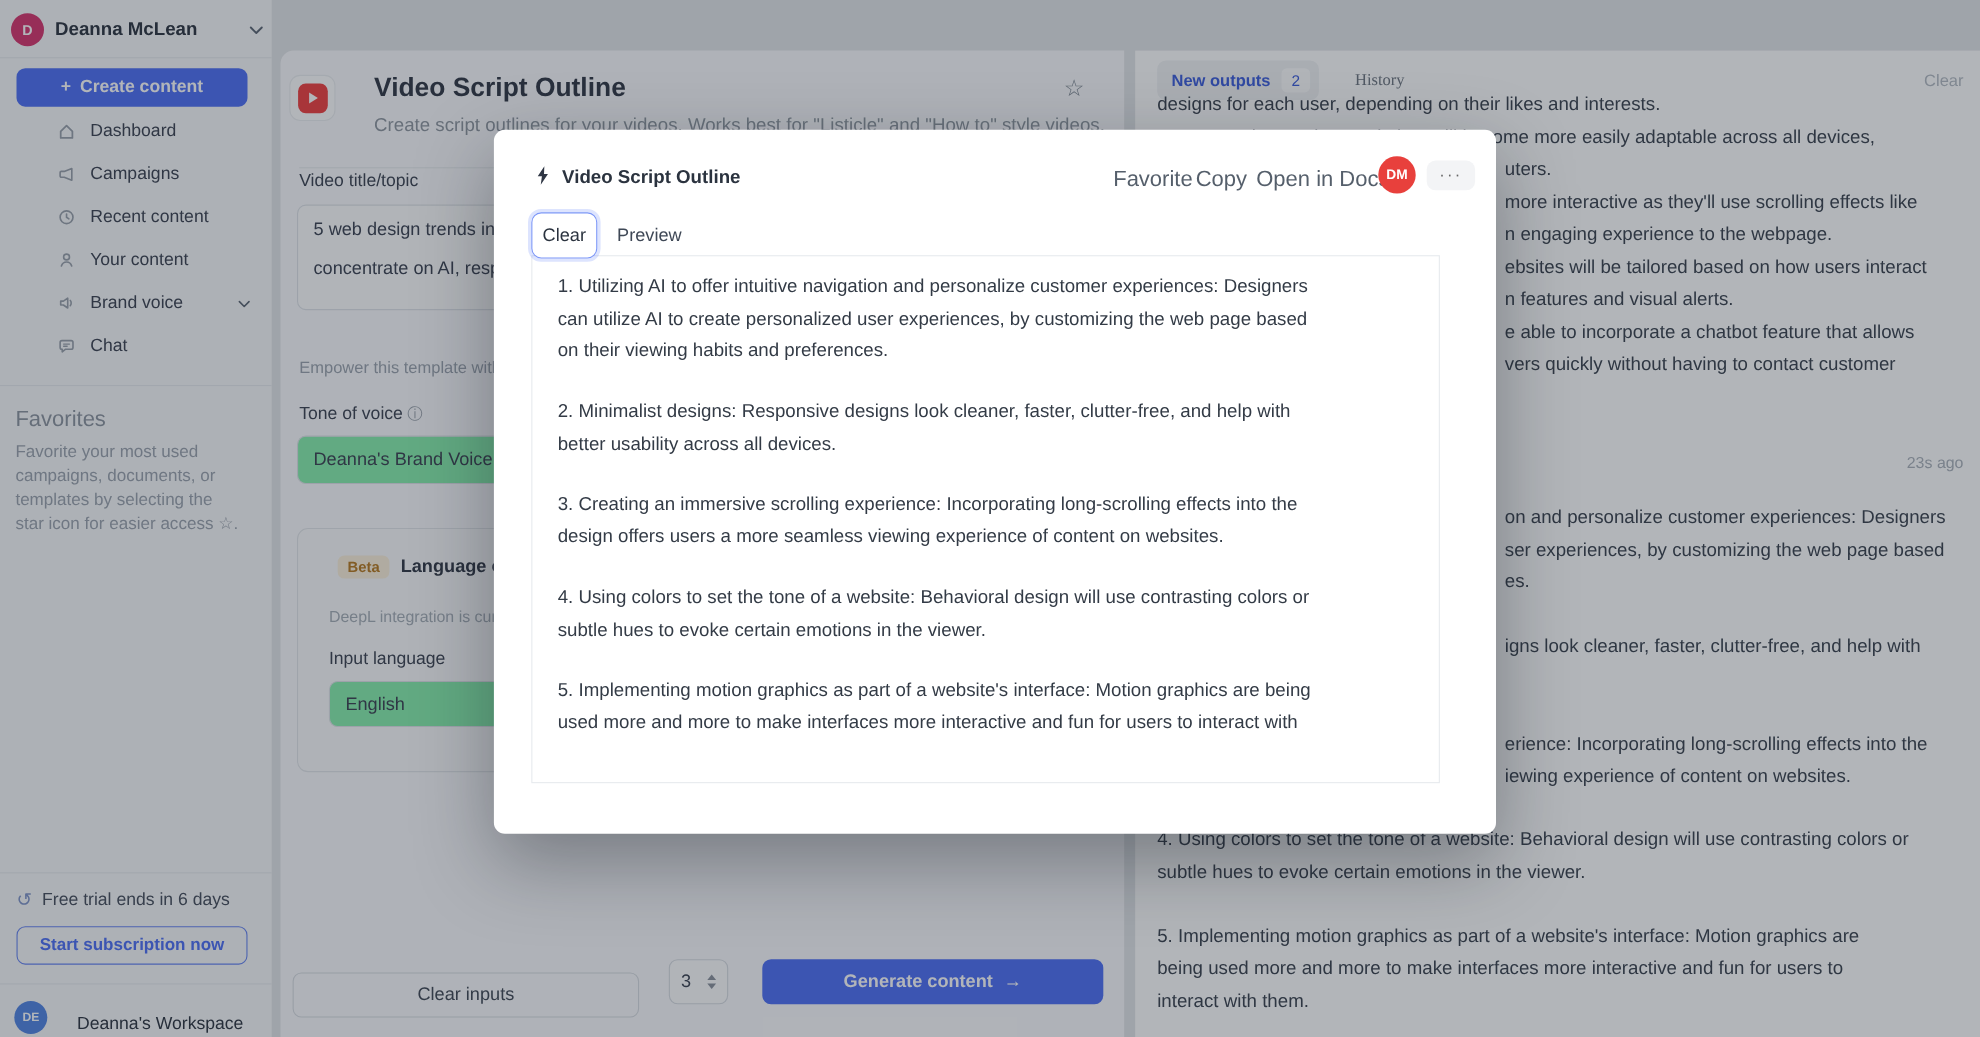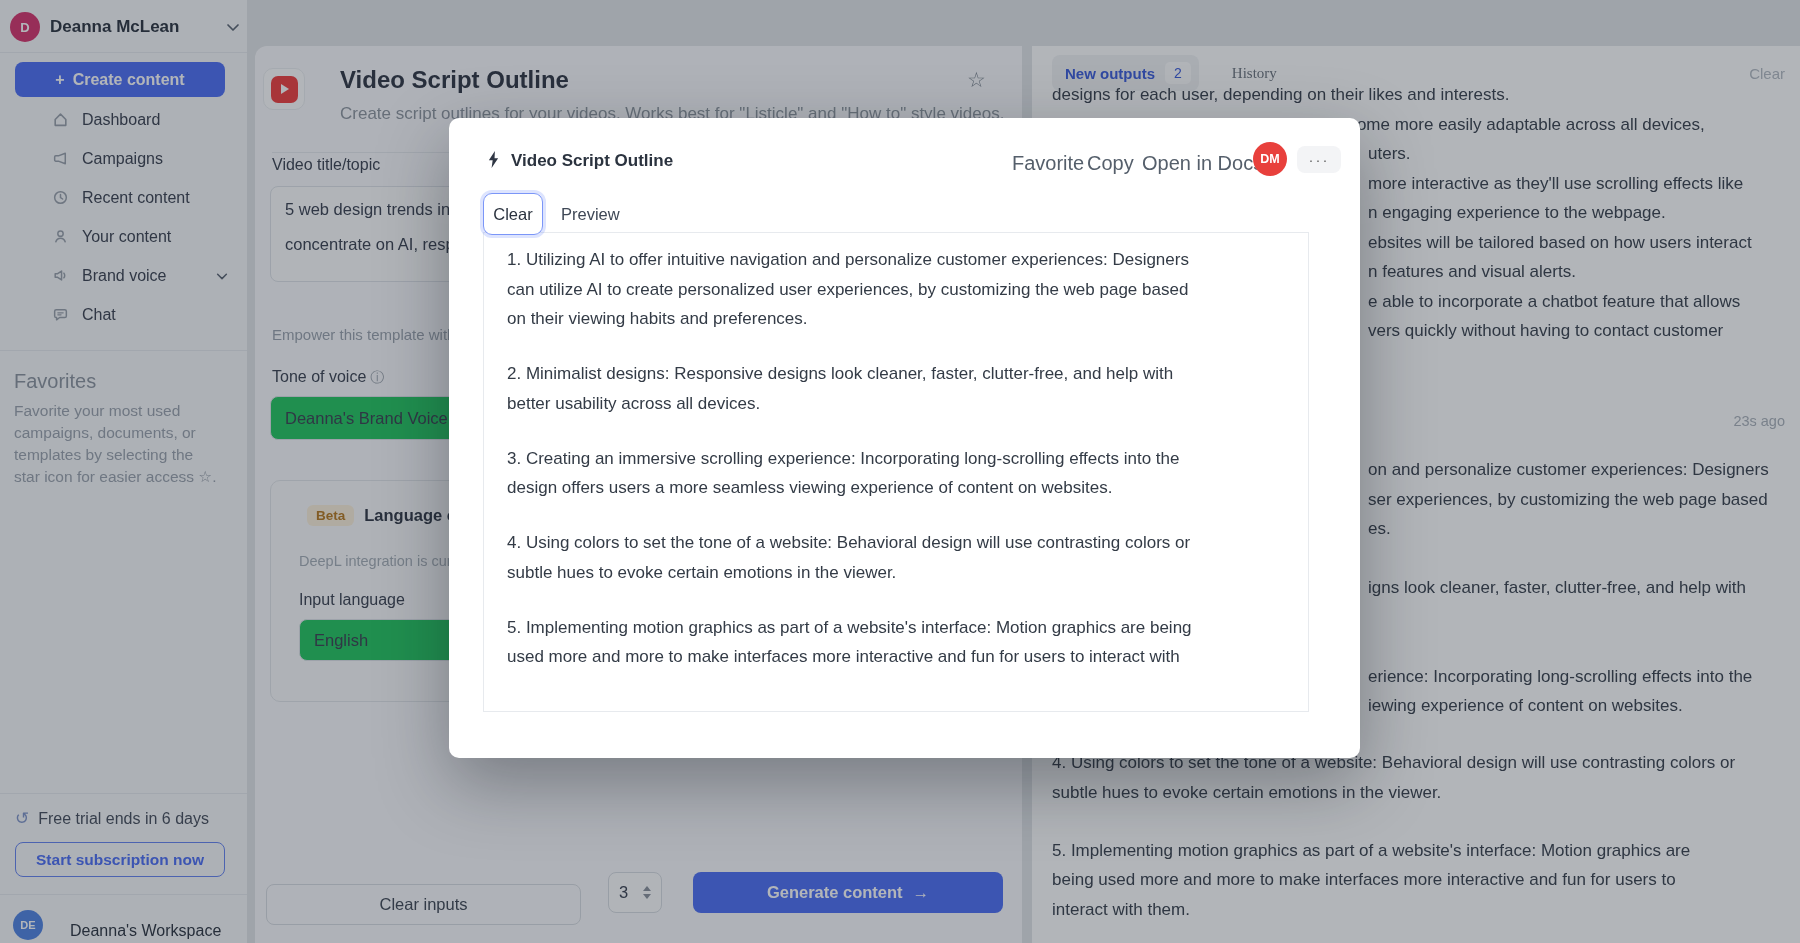--- a/index.html
+++ b/index.html
@@ -37,21 +37,21 @@
   .tpl-title { position:absolute; left:85px; top:20px; font-size:24px; font-weight:bold; color:#2f3644; }
   .tpl-sub { position:absolute; left:85px; top:58px; font-size:17px; color:#8d959f; }
   .tpl-star { position:absolute; left:712px; top:22px; font-size:21px; color:#7f8894; cursor:pointer; }
   .tpl-div { position:absolute; left:17px; right:12px; top:106px; height:1px; background:#e7eaee; }
   .f-label { position:absolute; font-size:16px; color:#3a4150; }
   .f-area { position:absolute; left:15px; top:140px; width:352px; height:96px; background:#fdfdfe; border:1px solid #dfe3e8; border-radius:8px; padding:13px 14px; font-size:16.5px; color:#3a4150; overflow:hidden; cursor:text; }
   .f-area .l2 { margin-top:16px; }
   .f-area div { white-space:nowrap; }
   .empower { position:absolute; left:17px; top:280px; font-size:15px; color:#9aa2ad; white-space:nowrap; overflow:hidden; width:350px; }
   .info-ic { color:#9aa2ac; font-size:14px; margin-left:4px; cursor:pointer; }
-  .f-select { position:absolute; background:#22c55e; border:1px solid #dfe3e8; border-radius:8px; display:flex; align-items:center; padding:0 14px; font-size:16.5px; color:#3a4150; cursor:pointer; white-space:nowrap; overflow:hidden; }
+  .f-select { position:absolute; background:#86efac; border:1px solid #dfe3e8; border-radius:8px; display:flex; align-items:center; padding:0 14px; font-size:16.5px; color:#3a4150; cursor:pointer; white-space:nowrap; overflow:hidden; }
   .lang-card { position:absolute; left:15px; top:434px; width:352px; height:222px; background:#fbfbfc; border:1px solid #e3e6ea; border-radius:10px; overflow:hidden; }
   .lang-row1 { position:absolute; left:36px; top:24px; display:flex; align-items:center; gap:10px; white-space:nowrap; }
   .beta-badge { background:#fcf0db; color:#b7791f; font-size:13.5px; font-weight:bold; padding:3px 9px; border-radius:6px; }
   .lang-title { font-size:16.5px; font-weight:bold; color:#2f3644; }
   .lang-note { position:absolute; left:28px; top:72px; font-size:14.5px; color:#a5adb6; white-space:nowrap; }
   .actions { position:absolute; left:0; right:0; top:826px; height:41px; }
   .clear-btn { position:absolute; left:11px; top:0; width:315px; height:41px; border:1px solid #d8dce2; border-radius:8px; background:transparent; font-size:16.5px; color:#3f4754; display:flex; align-items:center; justify-content:center; cursor:pointer;margin-top:12px; }
   .stepper { position:absolute; left:353px; top:0; width:54px; height:41px; border:1px solid #d8dce2; border-radius:8px; background:#fdfdfe; display:flex; align-items:center; padding:0 10px; justify-content:space-between; font-size:16.5px; color:#3a4150; cursor:pointer; }
   .tris { display:flex; flex-direction:column; gap:3px; }
   .tri-up { width:0; height:0; border-left:4px solid transparent; border-right:4px solid transparent; border-bottom:5px solid #8a919c; }

